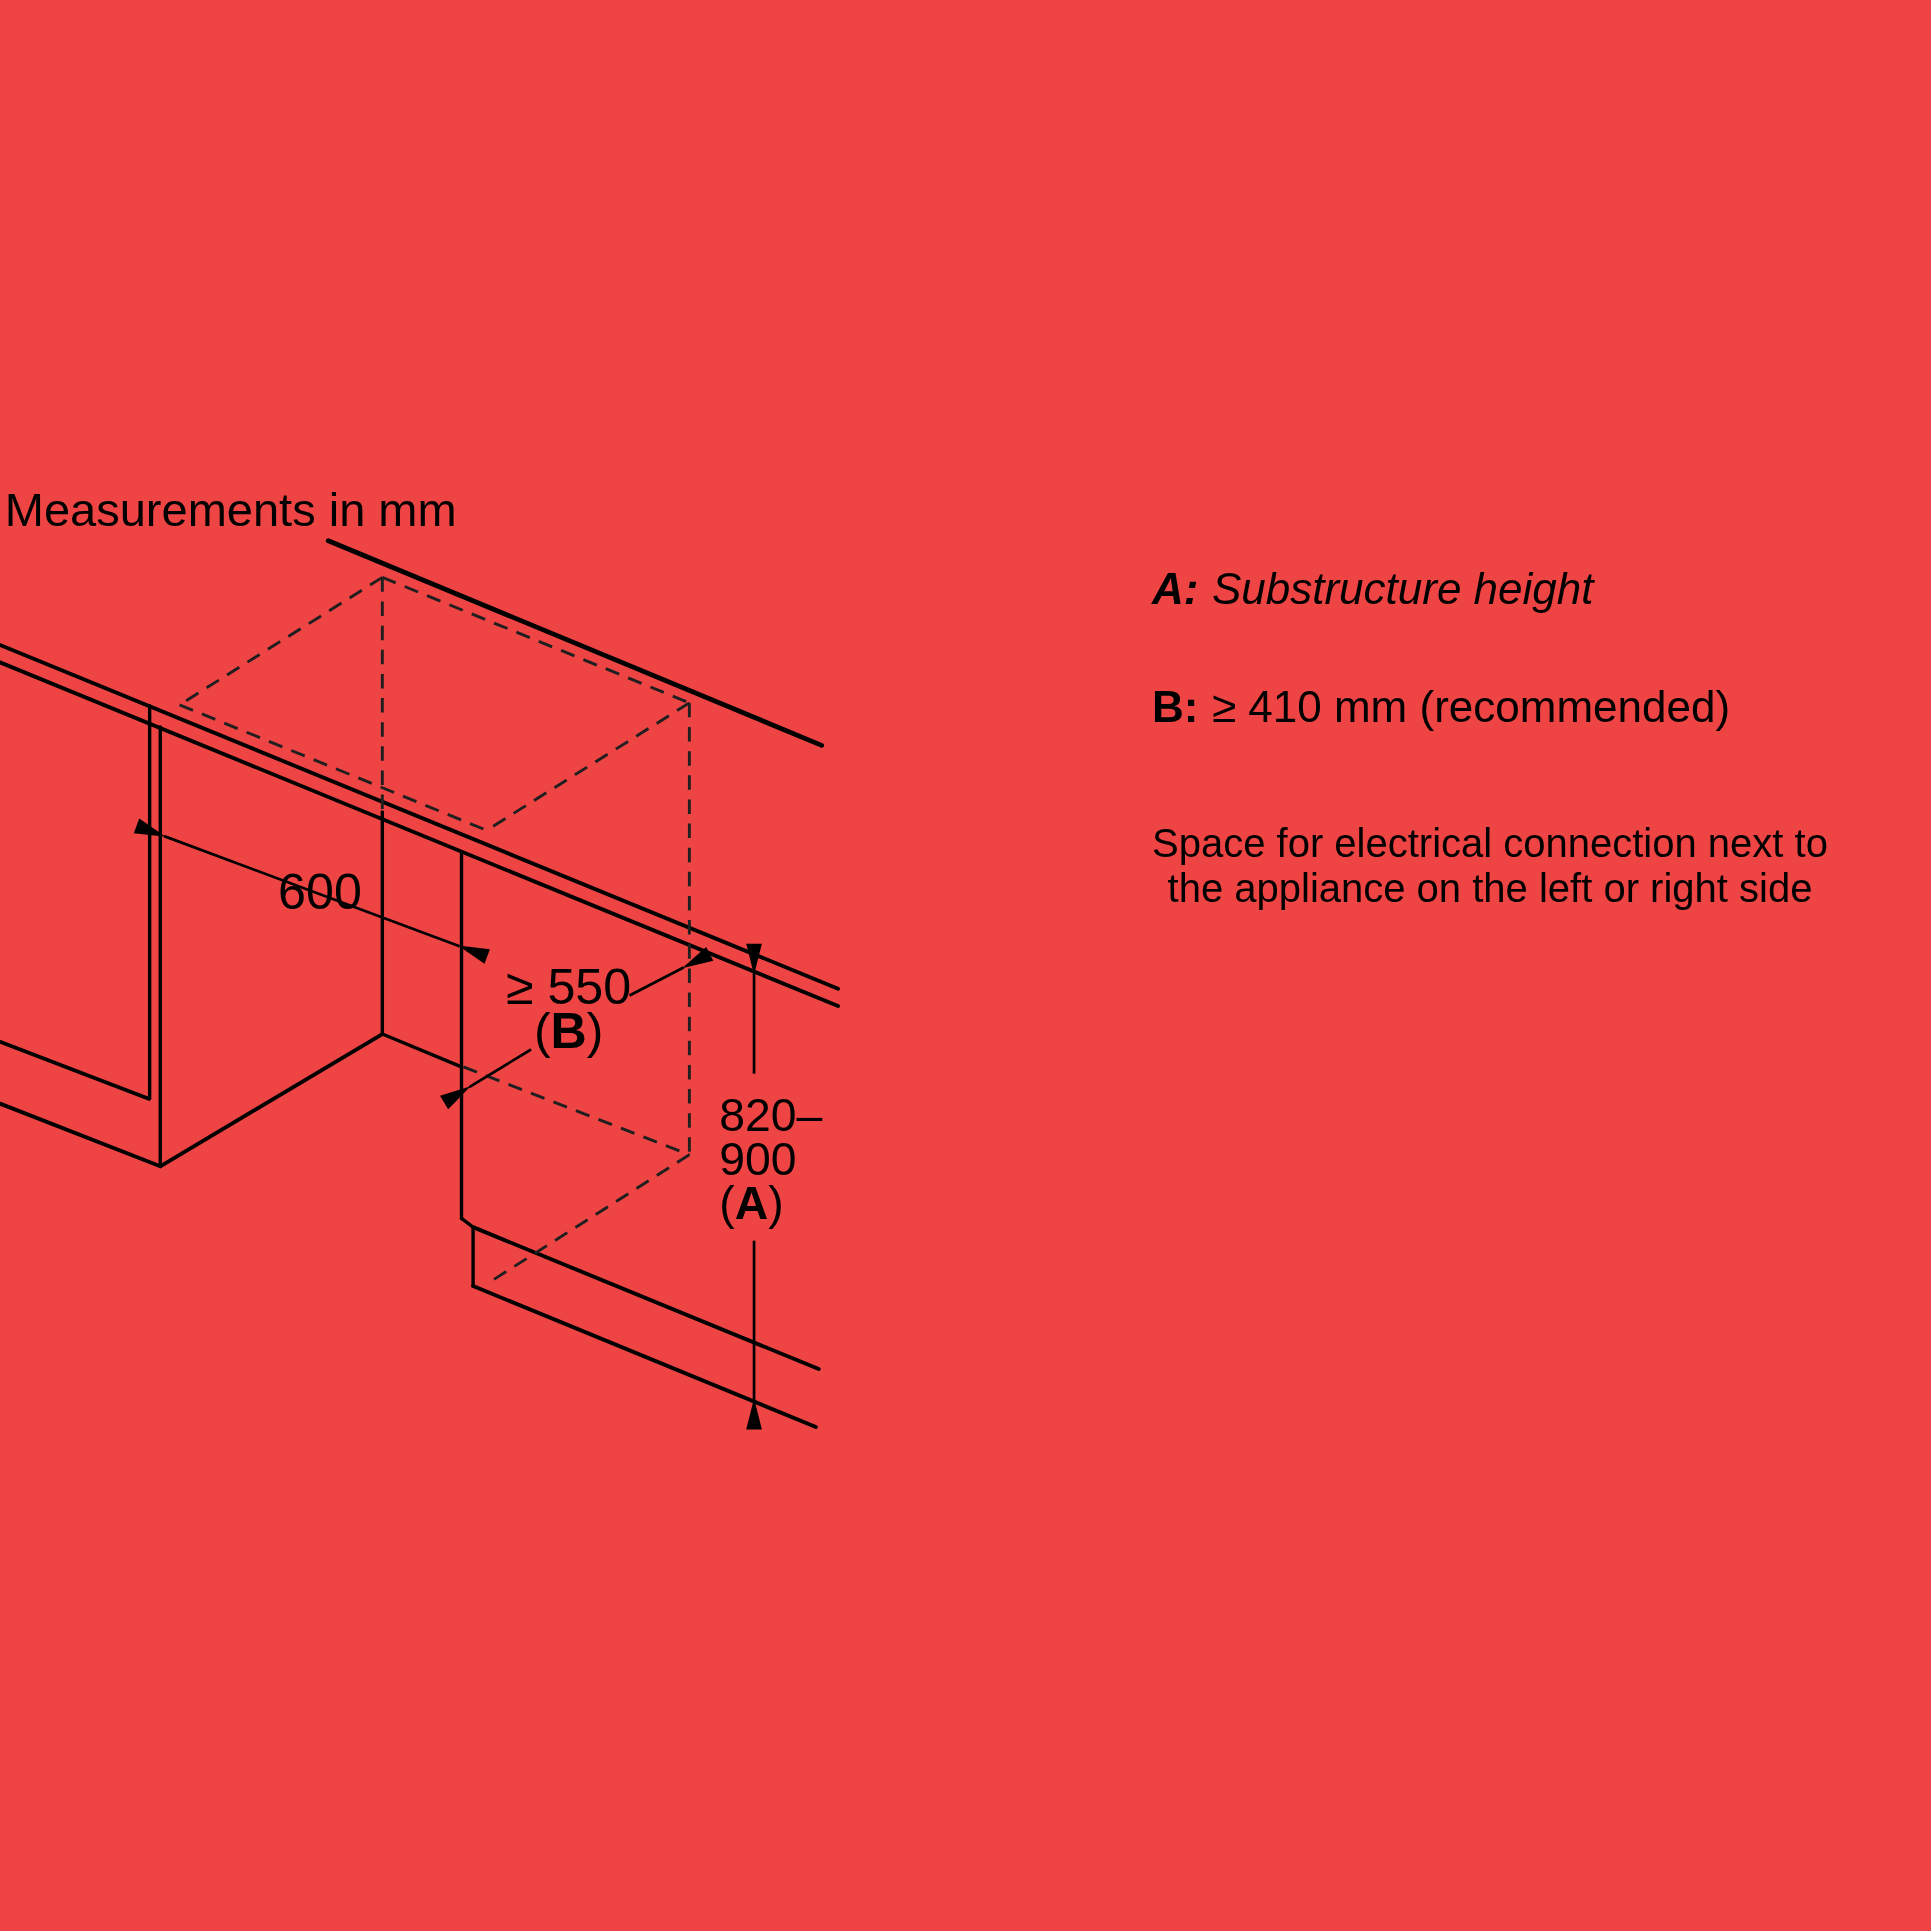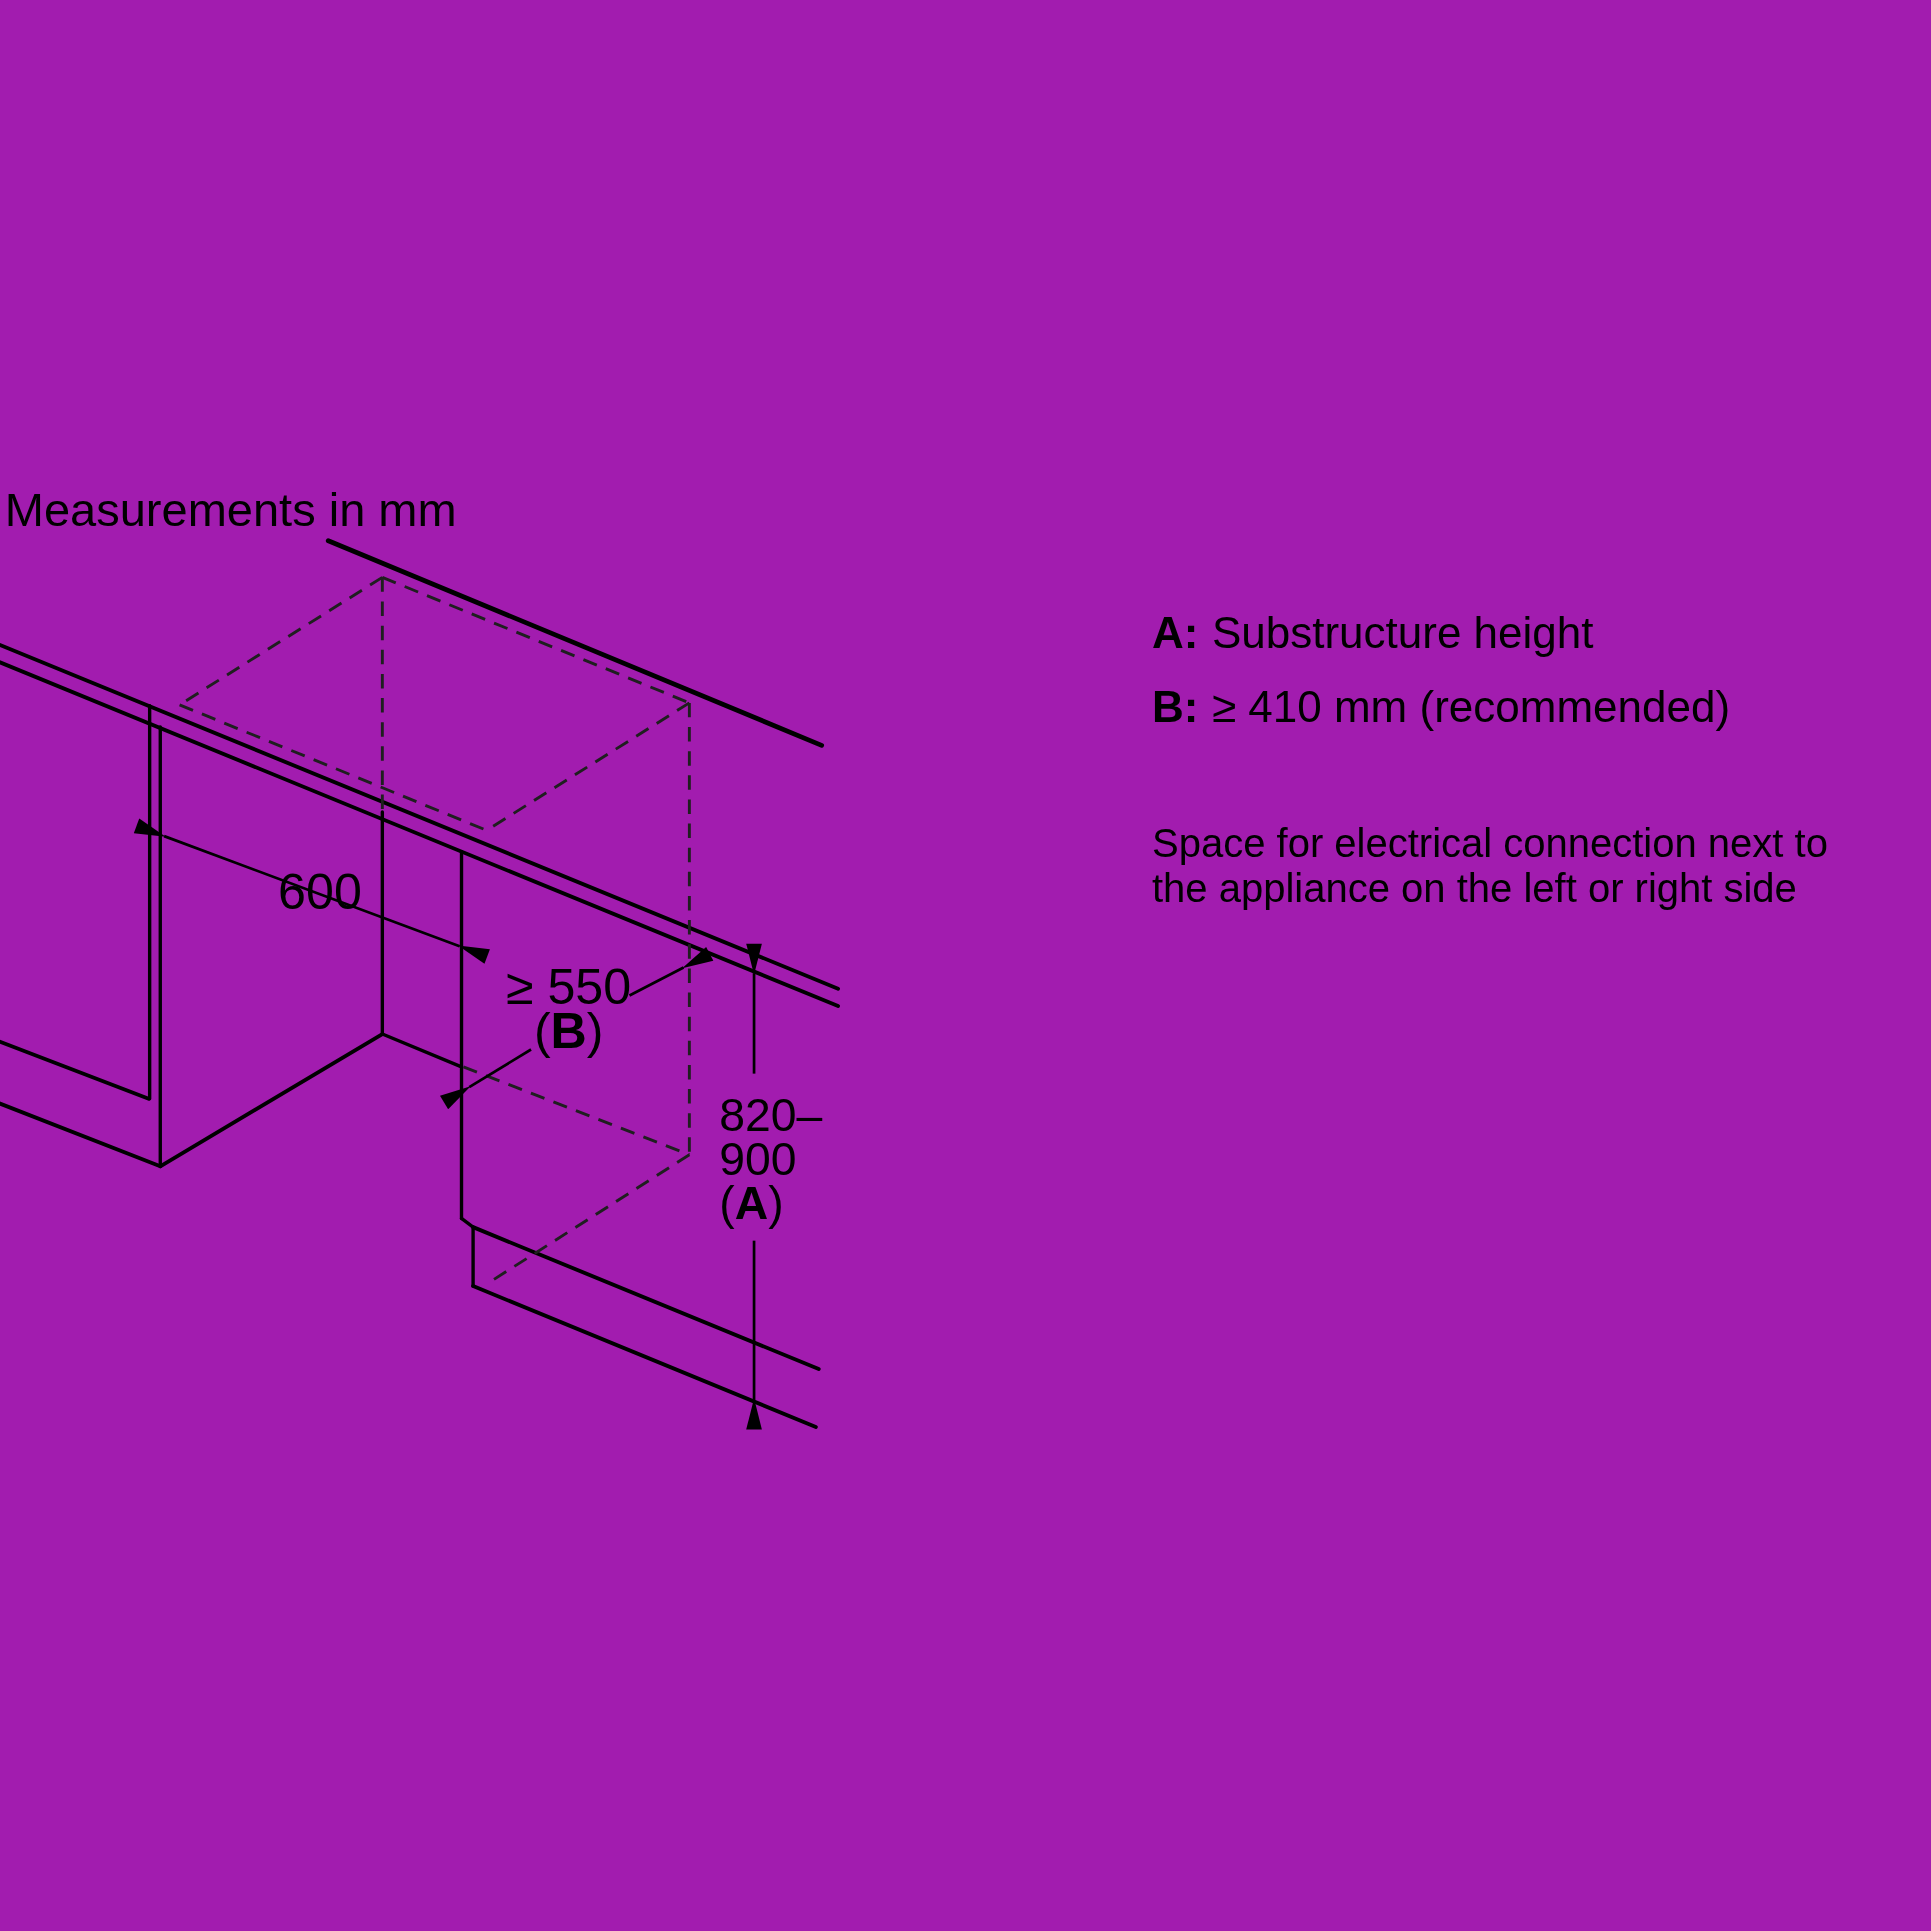--- a/index.html
+++ b/index.html
@@ -4,24 +4,25 @@
 <style>
   html, body {
     margin: 0;
     padding: 0;
     background: #ffffff;
   }
   .stage {
     position: relative;
     width: 1931px;
     height: 1931px;
-    background: #a21caf;
+    background: #ef4444;
     font-family: "Liberation Sans", sans-serif;
     color: #000000;
     overflow: hidden;
+    text-align: center;
   }
   .diagram-svg {
     position: absolute;
     left: 0;
     top: 0;
     width: 1931px;
     height: 1931px;
   }
   .page-title {
     position: absolute;
@@ -32,21 +33,21 @@
     white-space: nowrap;
     color: #000000;
   }
   .legend-row {
     position: absolute;
     left: 1152px;
     font-size: 44px;
     line-height: 1.15;
     white-space: nowrap;
   }
-  .legend-row.row-a { top: 608px; }
+  .legend-row.row-a { top: 564px; font-style: italic; }
   .legend-row.row-b { top: 682px; }
   .legend-key { font-weight: 700; margin-right: 13.5px; }
   .note-block {
     position: absolute;
     left: 1152px;
     top: 821px;
     font-size: 40px;
     line-height: 45px;
     white-space: nowrap;
   }

